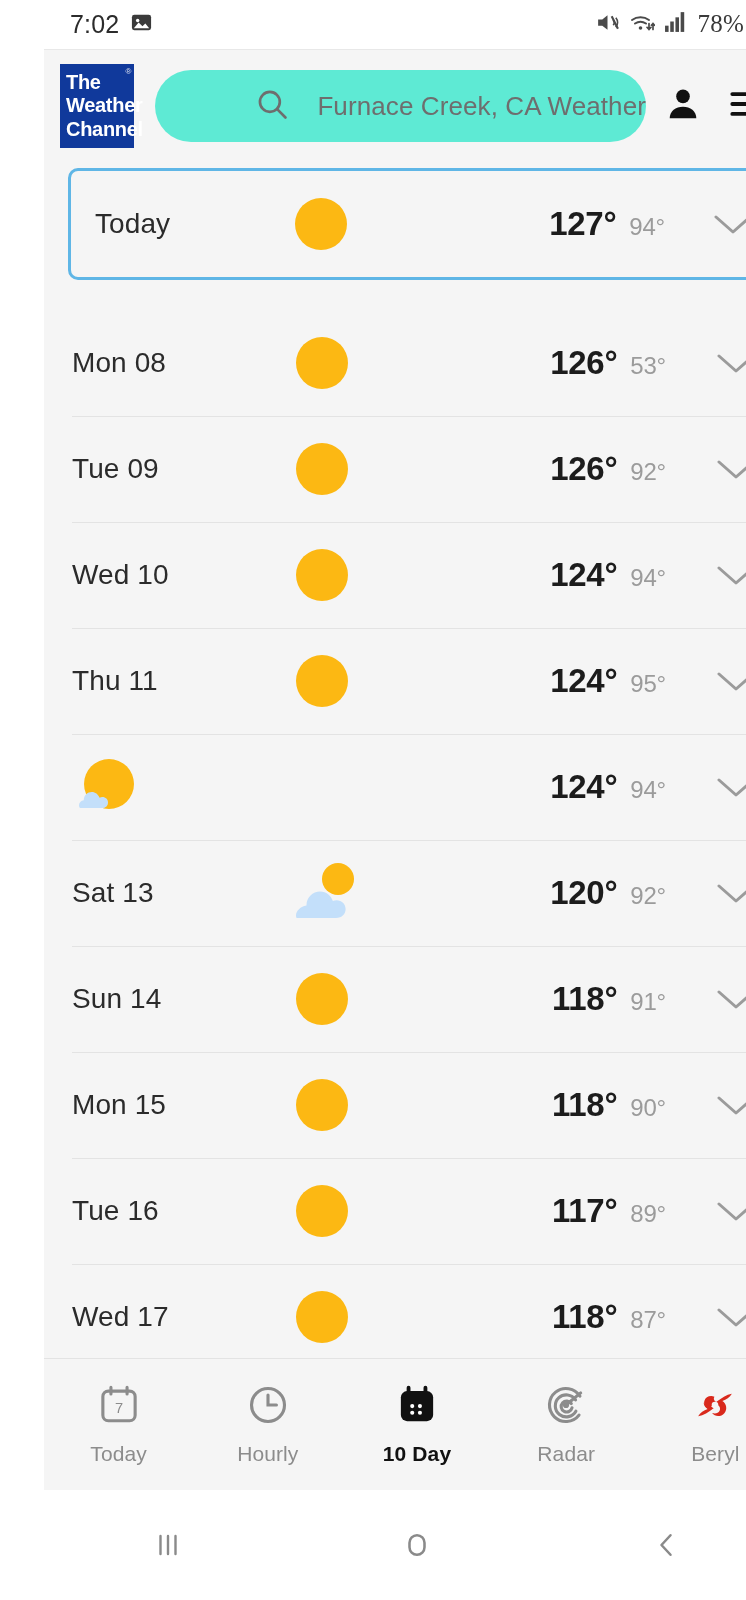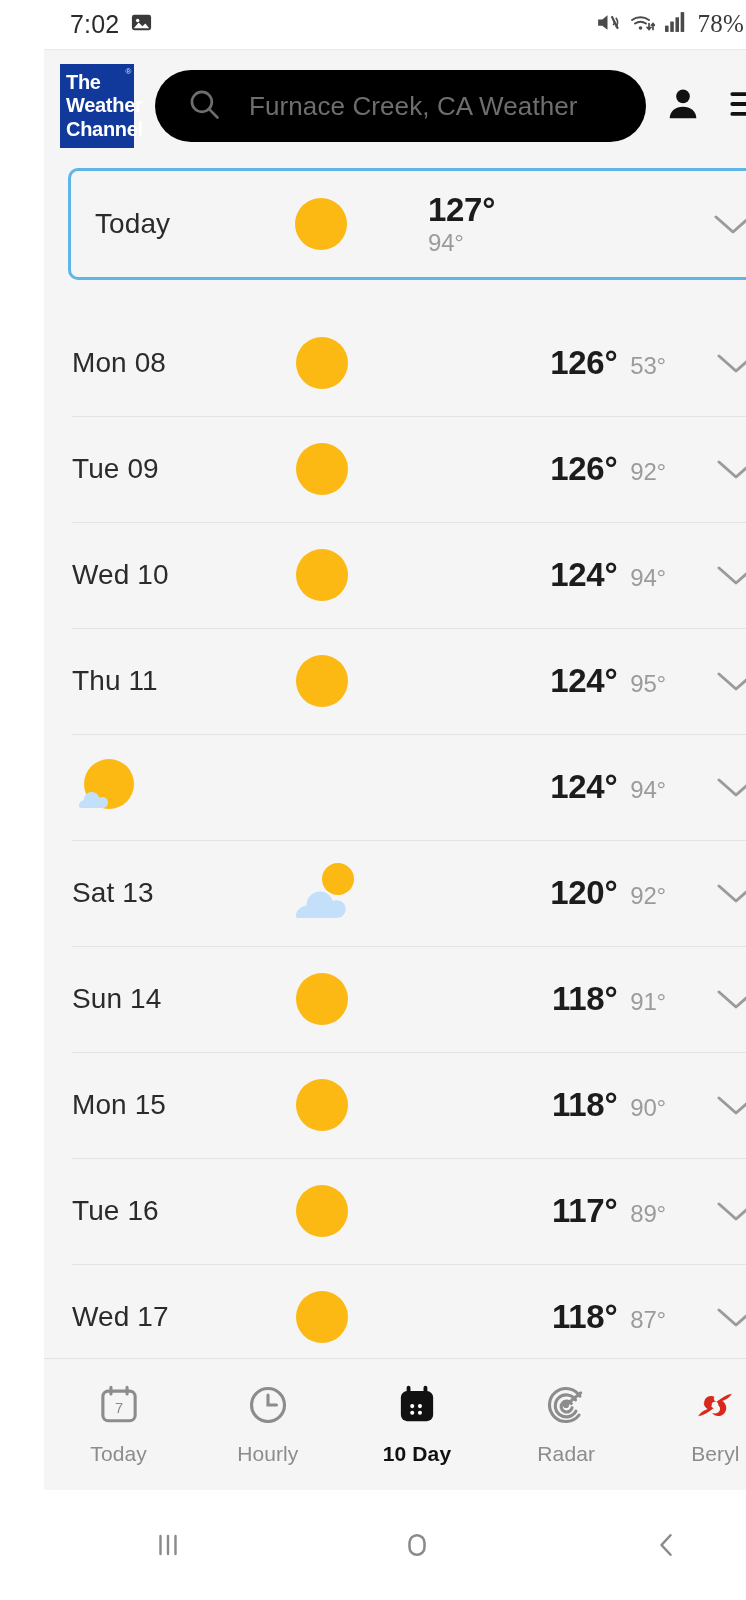--- a/index.html
+++ b/index.html
@@ -36,23 +36,23 @@
   }
   .logo span{
     color:#fff; font-weight:bold; font-size:20px; line-height:1.16;
     letter-spacing:-.3px;
   }
   .logo .reg{
     position:absolute; top:3px; right:3px; font-size:8px; font-weight:normal;
     color:#ffffff; opacity:.85;
   }
   .searchbar{
-    flex:1 1 auto; height:72px; background:#000000; border-radius:40px;
+    flex:1 1 auto; height:72px; background:#5eead4; border-radius:40px;
     margin-left:21px; margin-right:18px;
-    display:flex; align-items:center; padding-left:32px; gap:28px;
+    display:flex; align-items:center; padding-left:32px; gap:28px;justify-content:flex-end;
   }
   .search-text{ font-size:26px; color:#6e6e6e; letter-spacing:.1px; }
   .hdr-icons{ display:flex; align-items:center; gap:26px; flex:0 0 auto; }
 
   
   .list{ position:relative; background:#f5f5f5; }
   .row{
     position:relative;
     height:106px;
     display:flex; align-items:center;
@@ -71,21 +71,21 @@
   .lo{ font-size:24px; color:#9b9b9b; margin-left:13px; letter-spacing:-.2px; }
   .chev{ width:52px; flex:0 0 auto; display:flex; align-items:center; justify-content:center; }
 
   
   .row.selected{
     border:3px solid #5fb6e6; border-radius:10px;
     margin:0 24px; padding:0 4px;
     height:112px; background:#f5f5f5;
   }
   .row.selected .day{ width:214px; padding-left:20px; }
-  .row.selected .temps{ padding-right:42px;flex-direction:column; }
+  .row.selected .temps{ padding-right:42px; }
 
   .gap{ height:30px; background:#f5f5f5; }
 
   
   .wx{ position:relative; width:64px; height:64px; }
   .wx .sun{
     position:absolute; border-radius:50%; background:#fcb813;
   }
   .wx .cloud{ position:absolute; }
   

